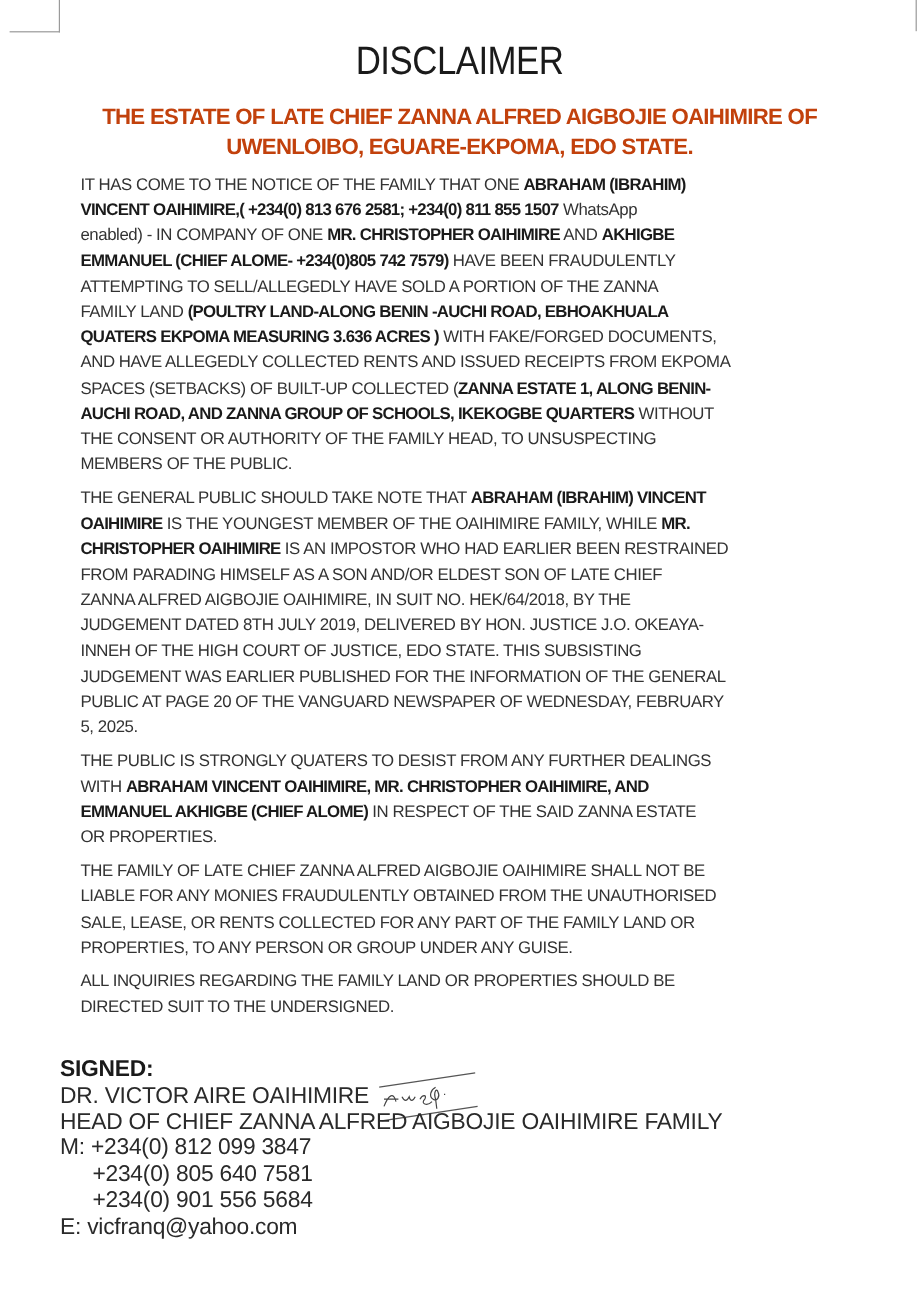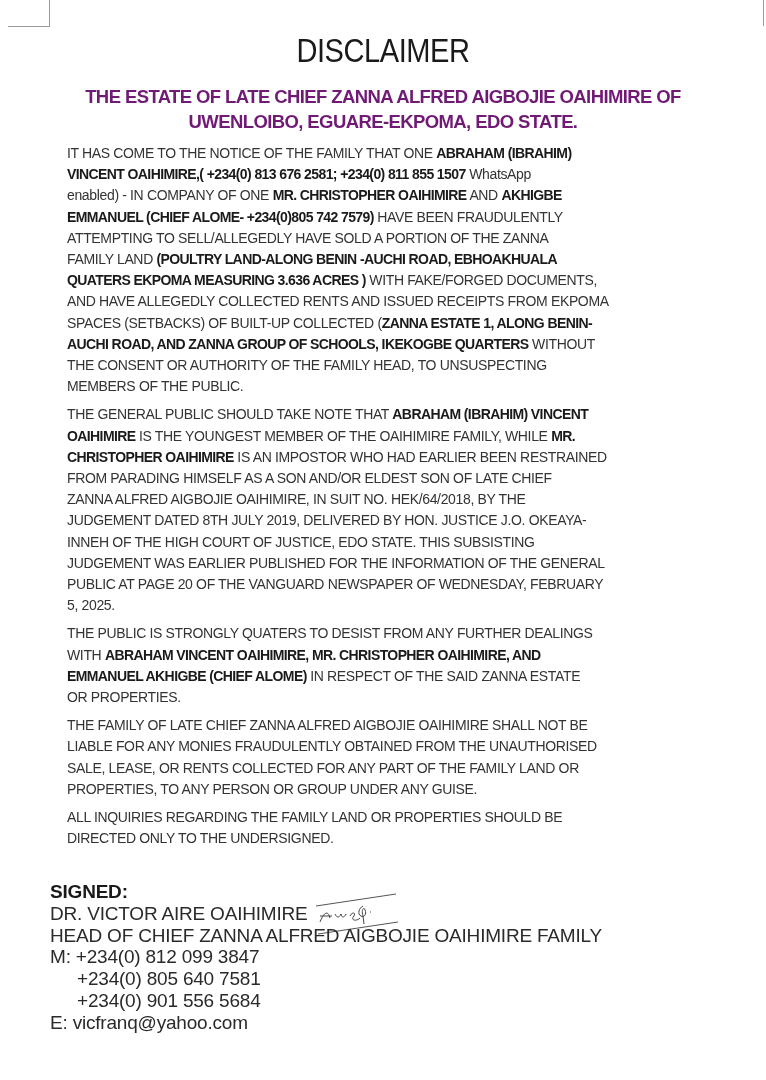--- a/index.html
+++ b/index.html
@@ -46,21 +46,21 @@
     }
     .subtitle {
       position: absolute;
       left: 30px;
       width: 706px;
       top: 84px;
       text-align: center;
       font-size: 18.5px;
       line-height: 25px;
       font-weight: bold;
-      color: #701a75;
+      color: #c2410c;
       letter-spacing: -0.6px;
     }
     .body {
       position: absolute;
       left: 50px;
       top: 143px;
       width: 712px;
       font-size: 14px;
       line-height: 21.2px;
       letter-spacing: -0.35px;
@@ -145,21 +145,21 @@
       <span class="line"><span>OR PROPERTIES.</span></span>
     </div>
     <div class="para">
       <span class="line"><span>THE FAMILY OF LATE CHIEF ZANNA ALFRED AIGBOJIE OAIHIMIRE SHALL NOT BE</span></span>
       <span class="line"><span>LIABLE FOR ANY MONIES FRAUDULENTLY OBTAINED FROM THE UNAUTHORISED</span></span>
       <span class="line"><span>SALE, LEASE, OR RENTS COLLECTED FOR ANY PART OF THE FAMILY LAND OR</span></span>
       <span class="line"><span>PROPERTIES, TO ANY PERSON OR GROUP UNDER ANY GUISE.</span></span>
     </div>
     <div class="para">
       <span class="line"><span>ALL INQUIRIES REGARDING THE FAMILY LAND OR PROPERTIES SHOULD BE</span></span>
-      <span class="line"><span>DIRECTED ONLY TO THE UNDERSIGNED.</span></span>
+      <span class="line"><span>DIRECTED SUIT TO THE UNDERSIGNED.</span></span>
     </div>
   </div>
 
 <svg class="signature" viewBox="0 0 90 44">
   <path d="M4 14 L84 2" stroke="#555" stroke-width="1" fill="none"></path>
   <path d="M8 30 c4 -10 8 -12 10 -4 m-10 -2 h12 m3 -2 c2 4 4 4 6 0 c1 4 3 4 5 0 m4 2 c2 -4 6 -4 4 0 c-4 4 2 6 6 2 m3 -12 c-4 2 -6 8 -2 10 c3 2 6 -2 4 -6 c-1 -4 -4 0 -2 6 l1 8 m6 -12 l1 0" stroke="#444" stroke-width="1" fill="none"></path>
   <path d="M6 42 L86 30" stroke="#555" stroke-width="1" fill="none"></path>
 </svg>
 
 <div class="sign-block">

